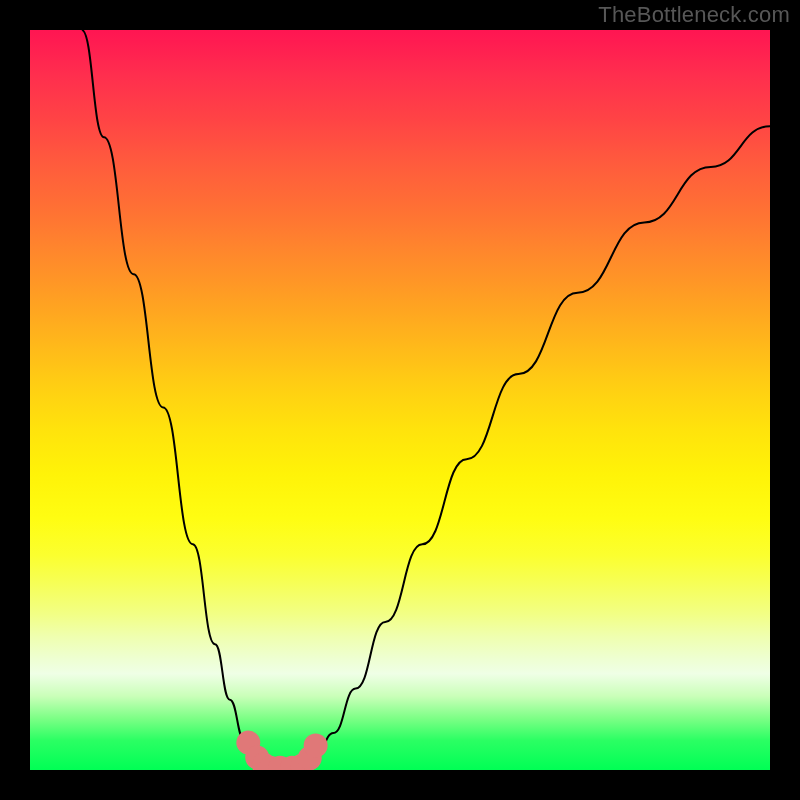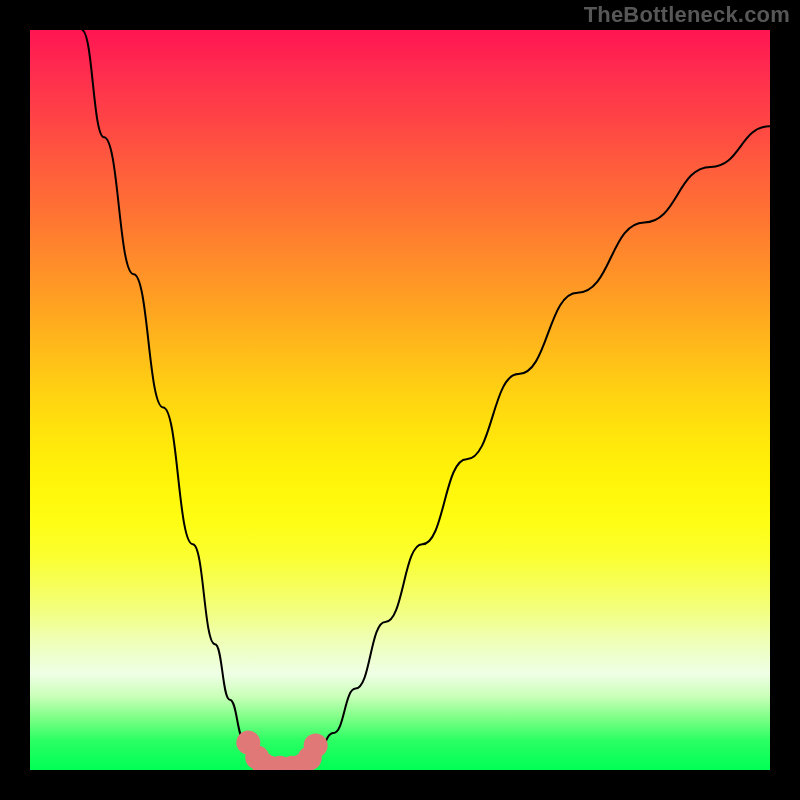--- a/index.html
+++ b/index.html
@@ -10,21 +10,21 @@
     position: relative;
     font-family: Arial, sans-serif;
     overflow: hidden;
   }
   .watermark {
     position: absolute;
     top: 2px;
     right: 10px;
     color: #575757;
     font-size: 22px;
-    font-weight: 700;
+    font-weight: 400;
     z-index: 10;
     letter-spacing: 0.2px;
   }
   .plot-area {
     position: absolute;
     left: 30px;
     top: 30px;
     width: 740px;
     height: 740px;
     background: linear-gradient(to bottom,

